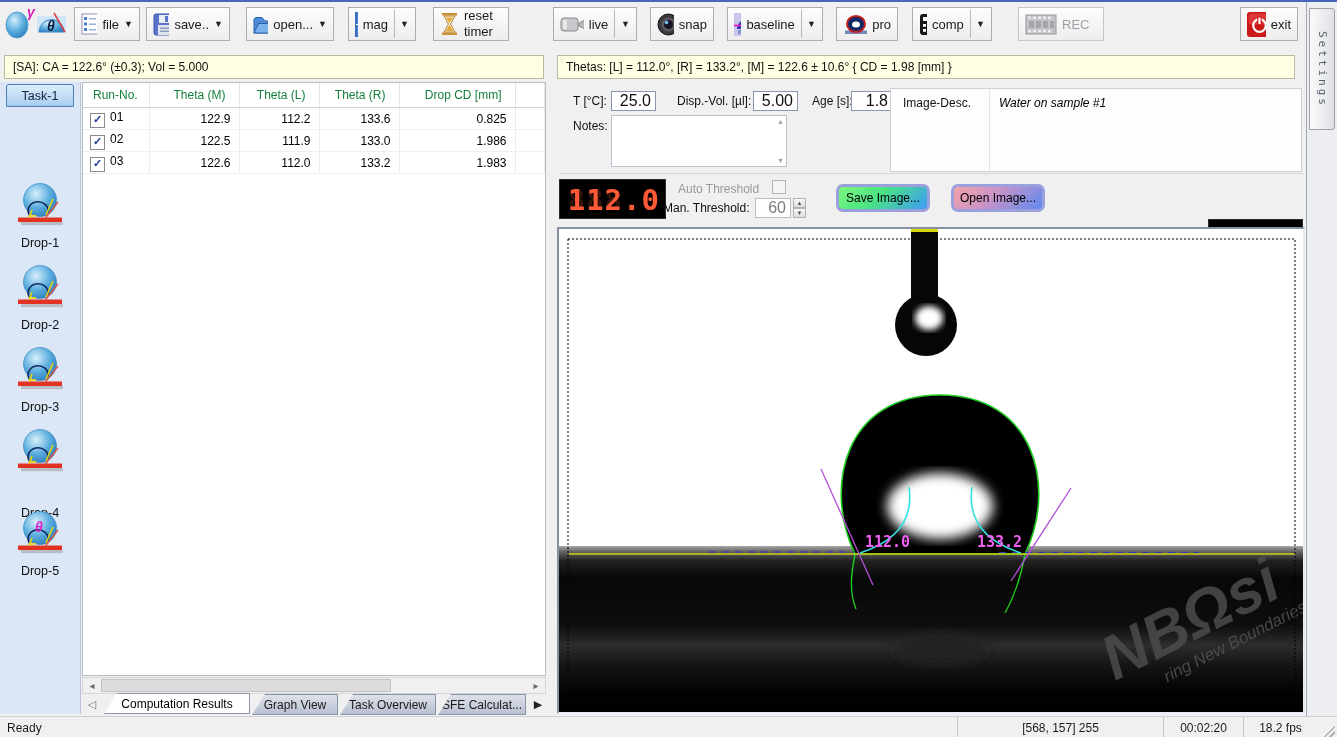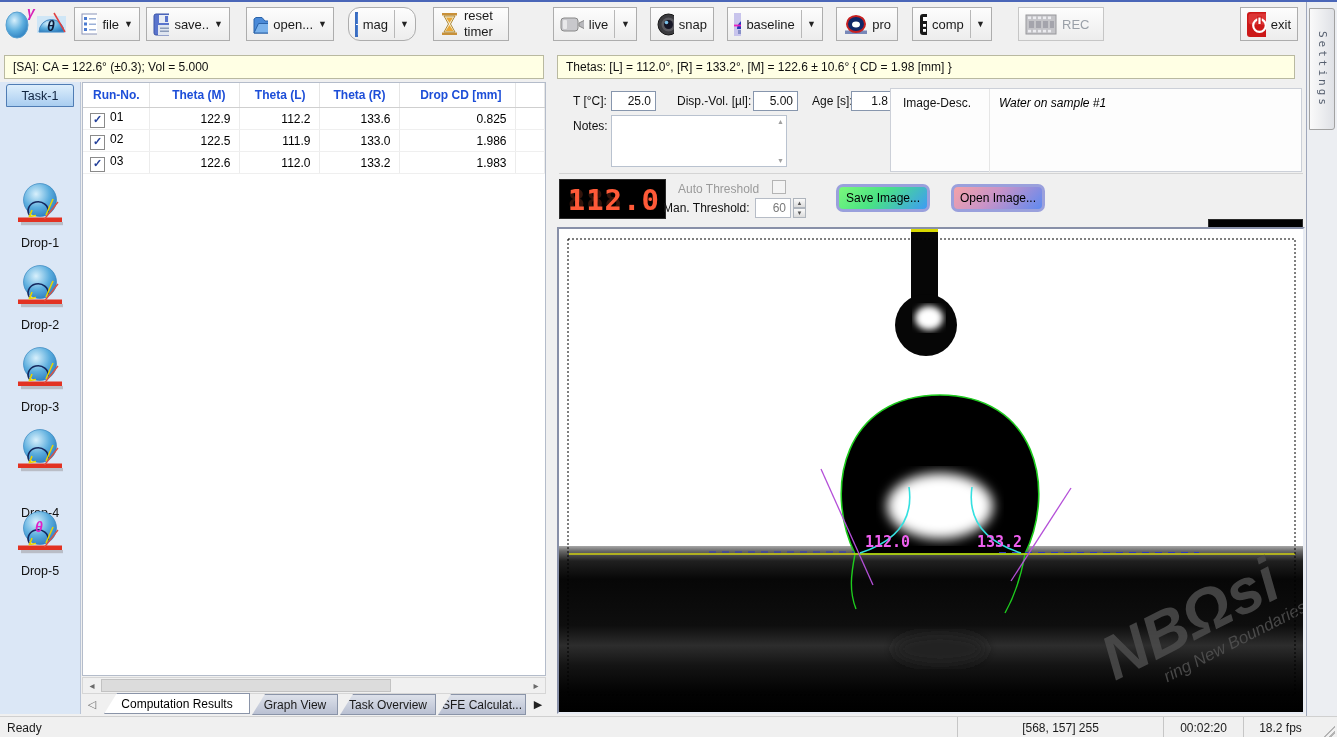--- a/index.html
+++ b/index.html
@@ -19,39 +19,39 @@
         padding:0 8px;font-size:12px;color:#101010;}
   
   .sidebar{background:#dbe7f6;border-right:1px solid #b9c4d6;}
   .tasktab{background:linear-gradient(#ddeefc,#a9cdf0);border:1px solid #4f7cb4;
         border-radius:3px 3px 0 0;display:flex;align-items:center;justify-content:center;
         font-size:12.5px;color:#10233f;}
   .droplabel{width:80px;text-align:center;font-size:12.5px;color:#101010;}
   
   .panel{background:#fff;border:1px solid #b4bcca;}
   table.res{border-collapse:collapse;width:100%;table-layout:fixed;font-size:12px;}
-  table.res th{font-weight:bold;color:#1d4ed8;border-bottom:1px solid #cfcfcf;
+  table.res th{font-weight:normal;color:#15803d;border-bottom:1px solid #cfcfcf;
         border-right:1px solid #e6e6e6;height:22px;background:#fff;}
   table.res td{border-right:1px solid #ececec;border-bottom:1px solid #efefef;
         height:19px;color:#000;}
   .num{text-align:right;padding-right:8px;}
   .chk{display:inline-block;width:13px;height:13px;border:1px solid #8a8a8a;background:#fff;
        font-size:11px;line-height:11px;text-align:center;color:#24409a;font-weight:bold;
        vertical-align:-2px;margin:0 5px 0 6px;}
   
   .hscroll{background:#f0f0f0;border:1px solid #d6d6d6;}
   .thumb{background:#dcdcdc;border:1px solid #c2c2c2;}
   .sarrow{color:#6a6a6a;font-size:10px;display:flex;align-items:center;justify-content:center;}
   .btab{display:flex;align-items:center;justify-content:center;font-size:12px;height:21px;
         border:1px solid #8a94a8;border-top:1px solid #8a94a8;
         clip-path:polygon(13px 0,100% 0,100% 100%,0 100%);}
   .btab.active{background:#fff;color:#000;z-index:3;}
   .btab.idle{background:linear-gradient(#dde1ea,#b9c0d2);color:#1a1a1a;z-index:2;}
   
-  .field{height:20px;border:1px solid #8796ad;background:#fff;font-size:12px;
+  .field{height:20px;border:1px solid #8796ad;background:#fff;font-size:16px;
          text-align:right;padding:0 4px;display:flex;align-items:center;justify-content:flex-end;}
   .lbl{font-size:12px;color:#101010;}
   .descpanel{background:#fdfdfd;border:1px solid #ccd0d8;}
   .notes{border:1px solid #b9c2cf;background:#fff;}
   .spinbtn{width:13px;height:10px;border:1px solid #aeb4bc;background:linear-gradient(#fafafa,#dcdcdc);
         font-size:6px;color:#555;display:flex;align-items:center;justify-content:center;}
   
   .sevenseg{background:#000;border:1px solid #2a2a2a;position:relative;overflow:hidden;
         font-family:"DejaVu Sans Mono",monospace;font-weight:bold;font-size:29px;}
   .sevenseg span{position:absolute;right:5px;top:3px;letter-spacing:1px;}
@@ -127,21 +127,21 @@
 
   <div class="a tbtn" style="left:246px;top:5px;width:88px;">
     <svg width="27" height="21">
         <path d="M1 5 L1 19 L26 19 L26 7 L12 7 L9 3.5 L3 3.5 Z" fill="#4a8ad8" stroke="#2a62a8"></path>
         <path d="M1 19 L5.5 9.5 L26 9.5 L22 19 Z" fill="#7ab2ec" stroke="#2a62a8"></path>
       </svg>
     <span>open...</span>
     <span class="arrow">▼</span>
   </div>
 
-  <div class="a tbtn" style="left:348px;top:5px;width:68px;border-radius:12px;">
+  <div class="a tbtn" style="left:348px;top:5px;width:68px;">
     <svg width="25" height="25">
         <rect width="25" height="25" fill="#3a6cc0"></rect>
         <rect x="2" y="2" width="21" height="21" fill="#4a80d4"></rect>
         <ellipse cx="9" cy="12.5" rx="5" ry="8.5" fill="#cde87a" stroke="#88b838"></ellipse>
         <path d="M15 4 L22 9 L22 16 L15 21" fill="none" stroke="#d03030" stroke-width="2"></path>
         <line x1="1" y1="12.5" x2="24" y2="12.5" stroke="#fff" stroke-dasharray="3 2"></line>
       </svg>
     <span>mag</span>
     <span class="sep"></span>
     <span class="arrow">▼</span>

